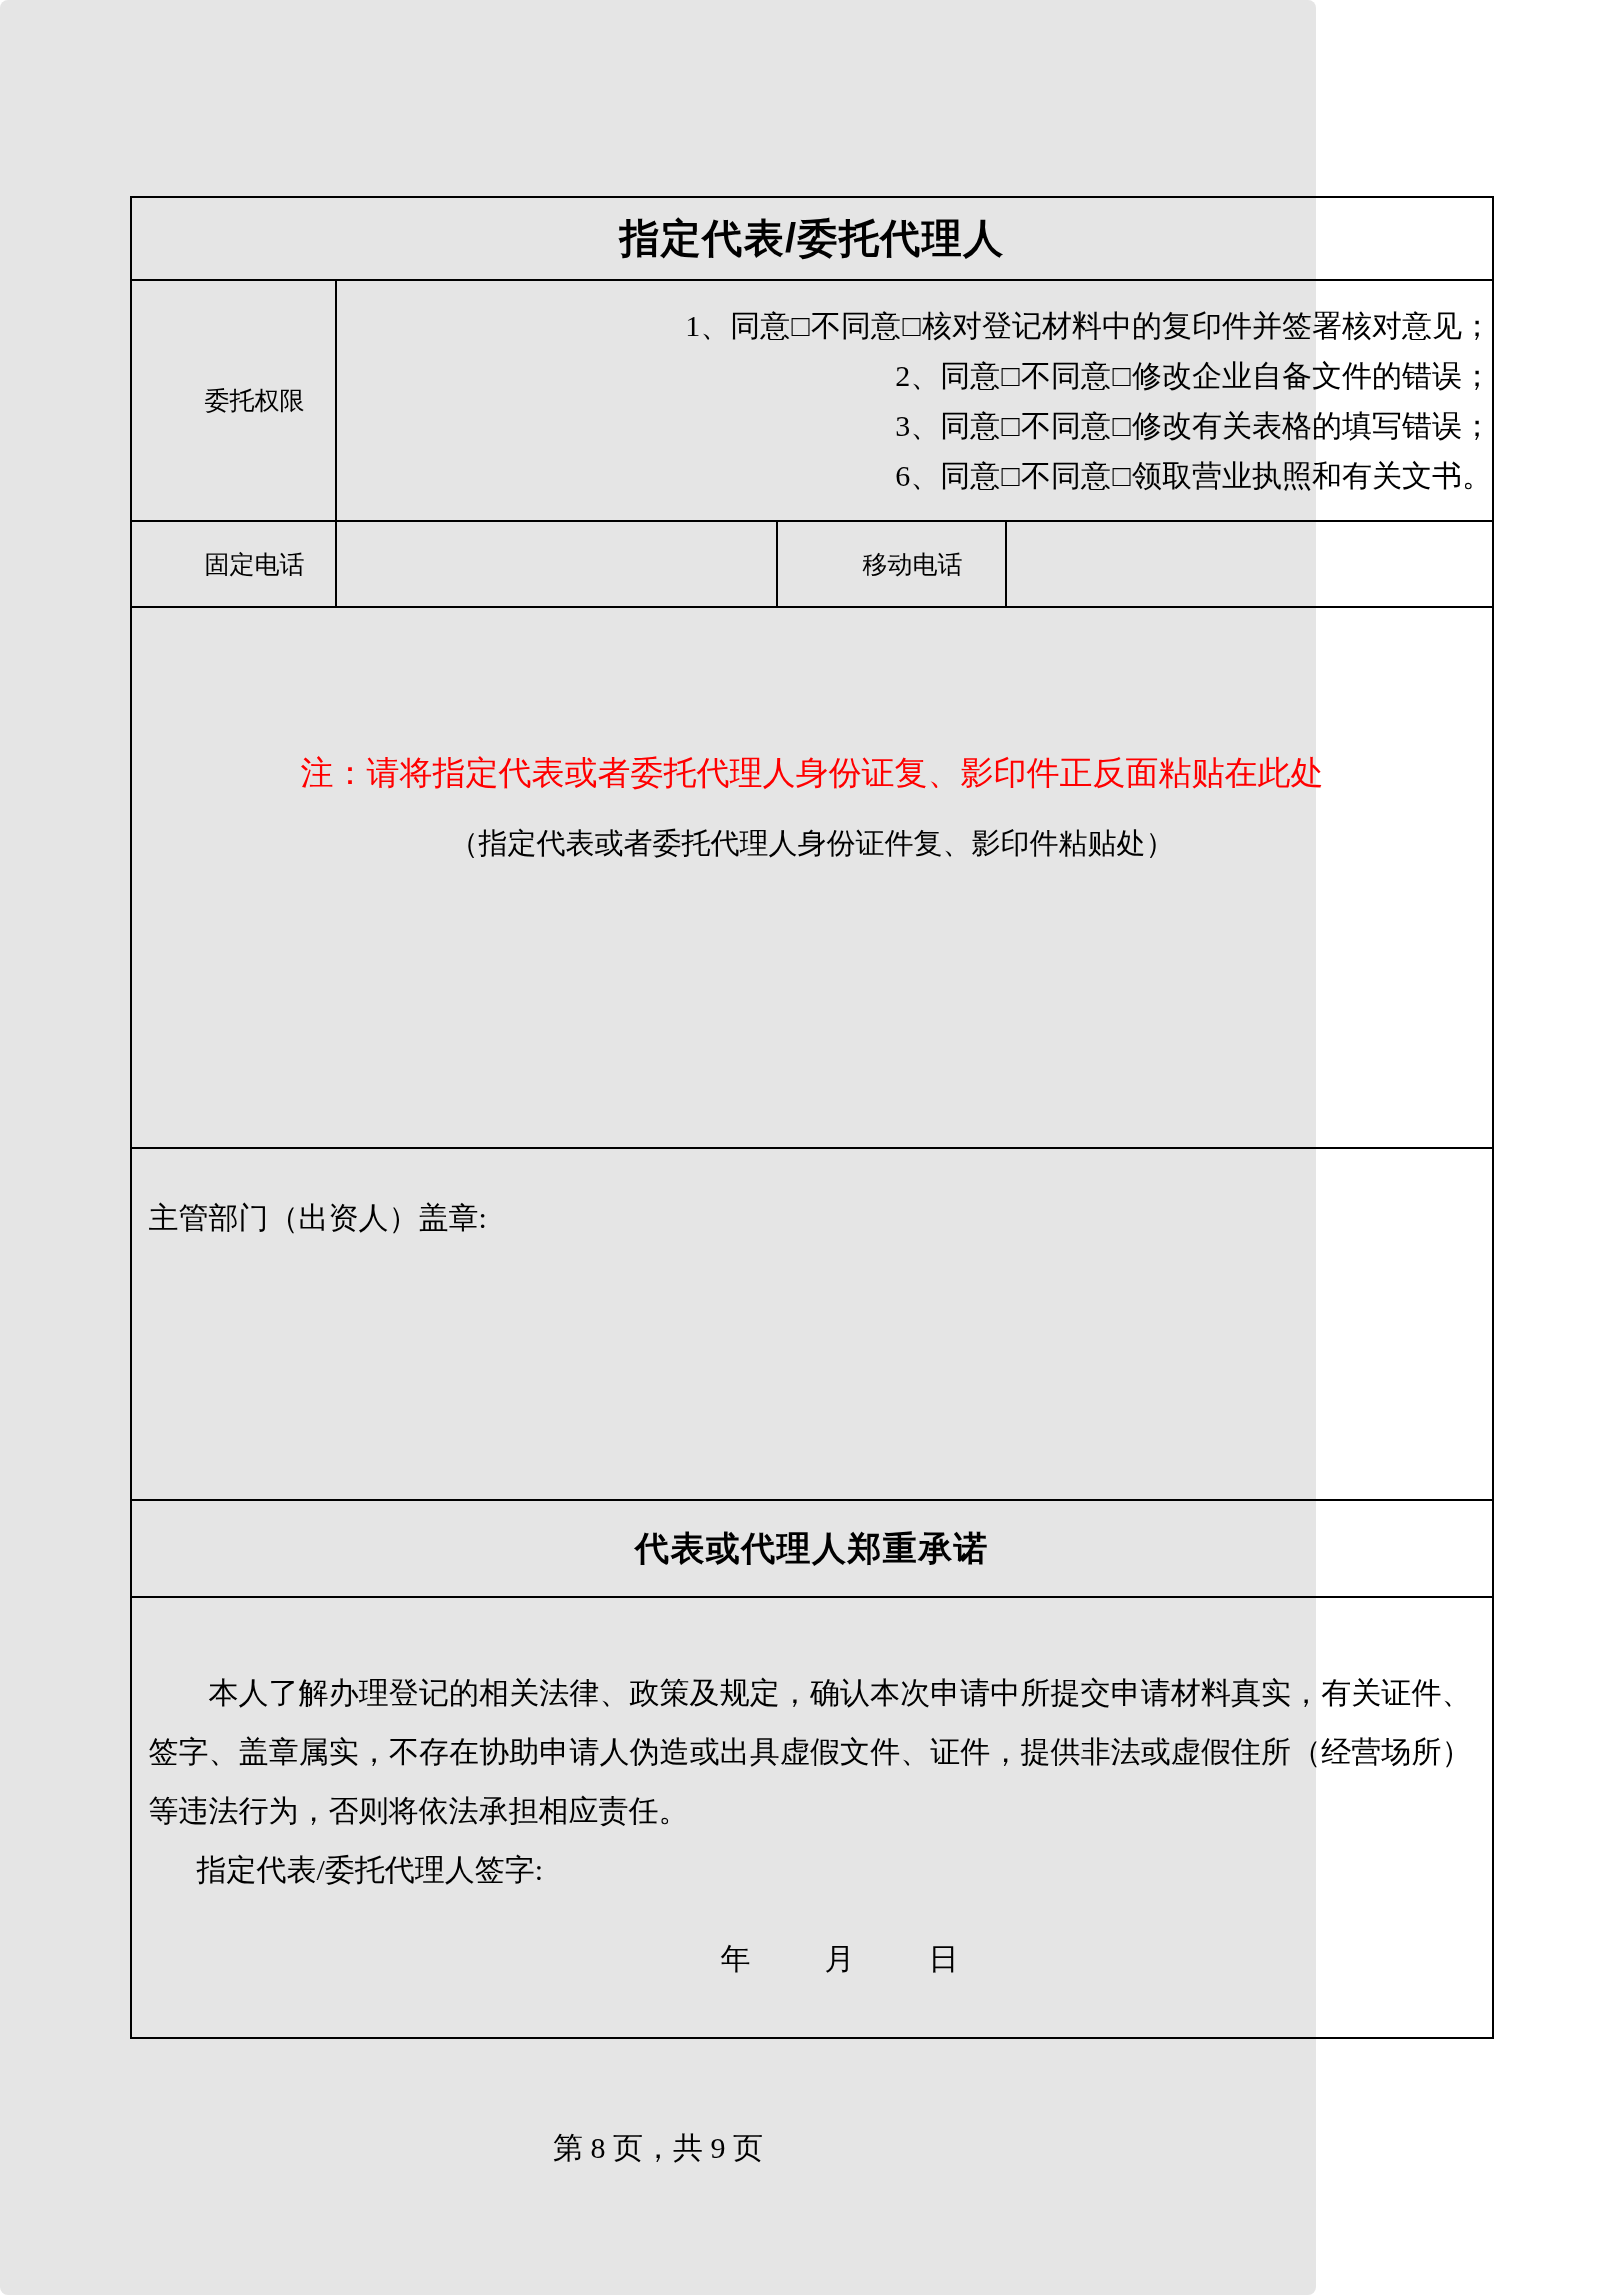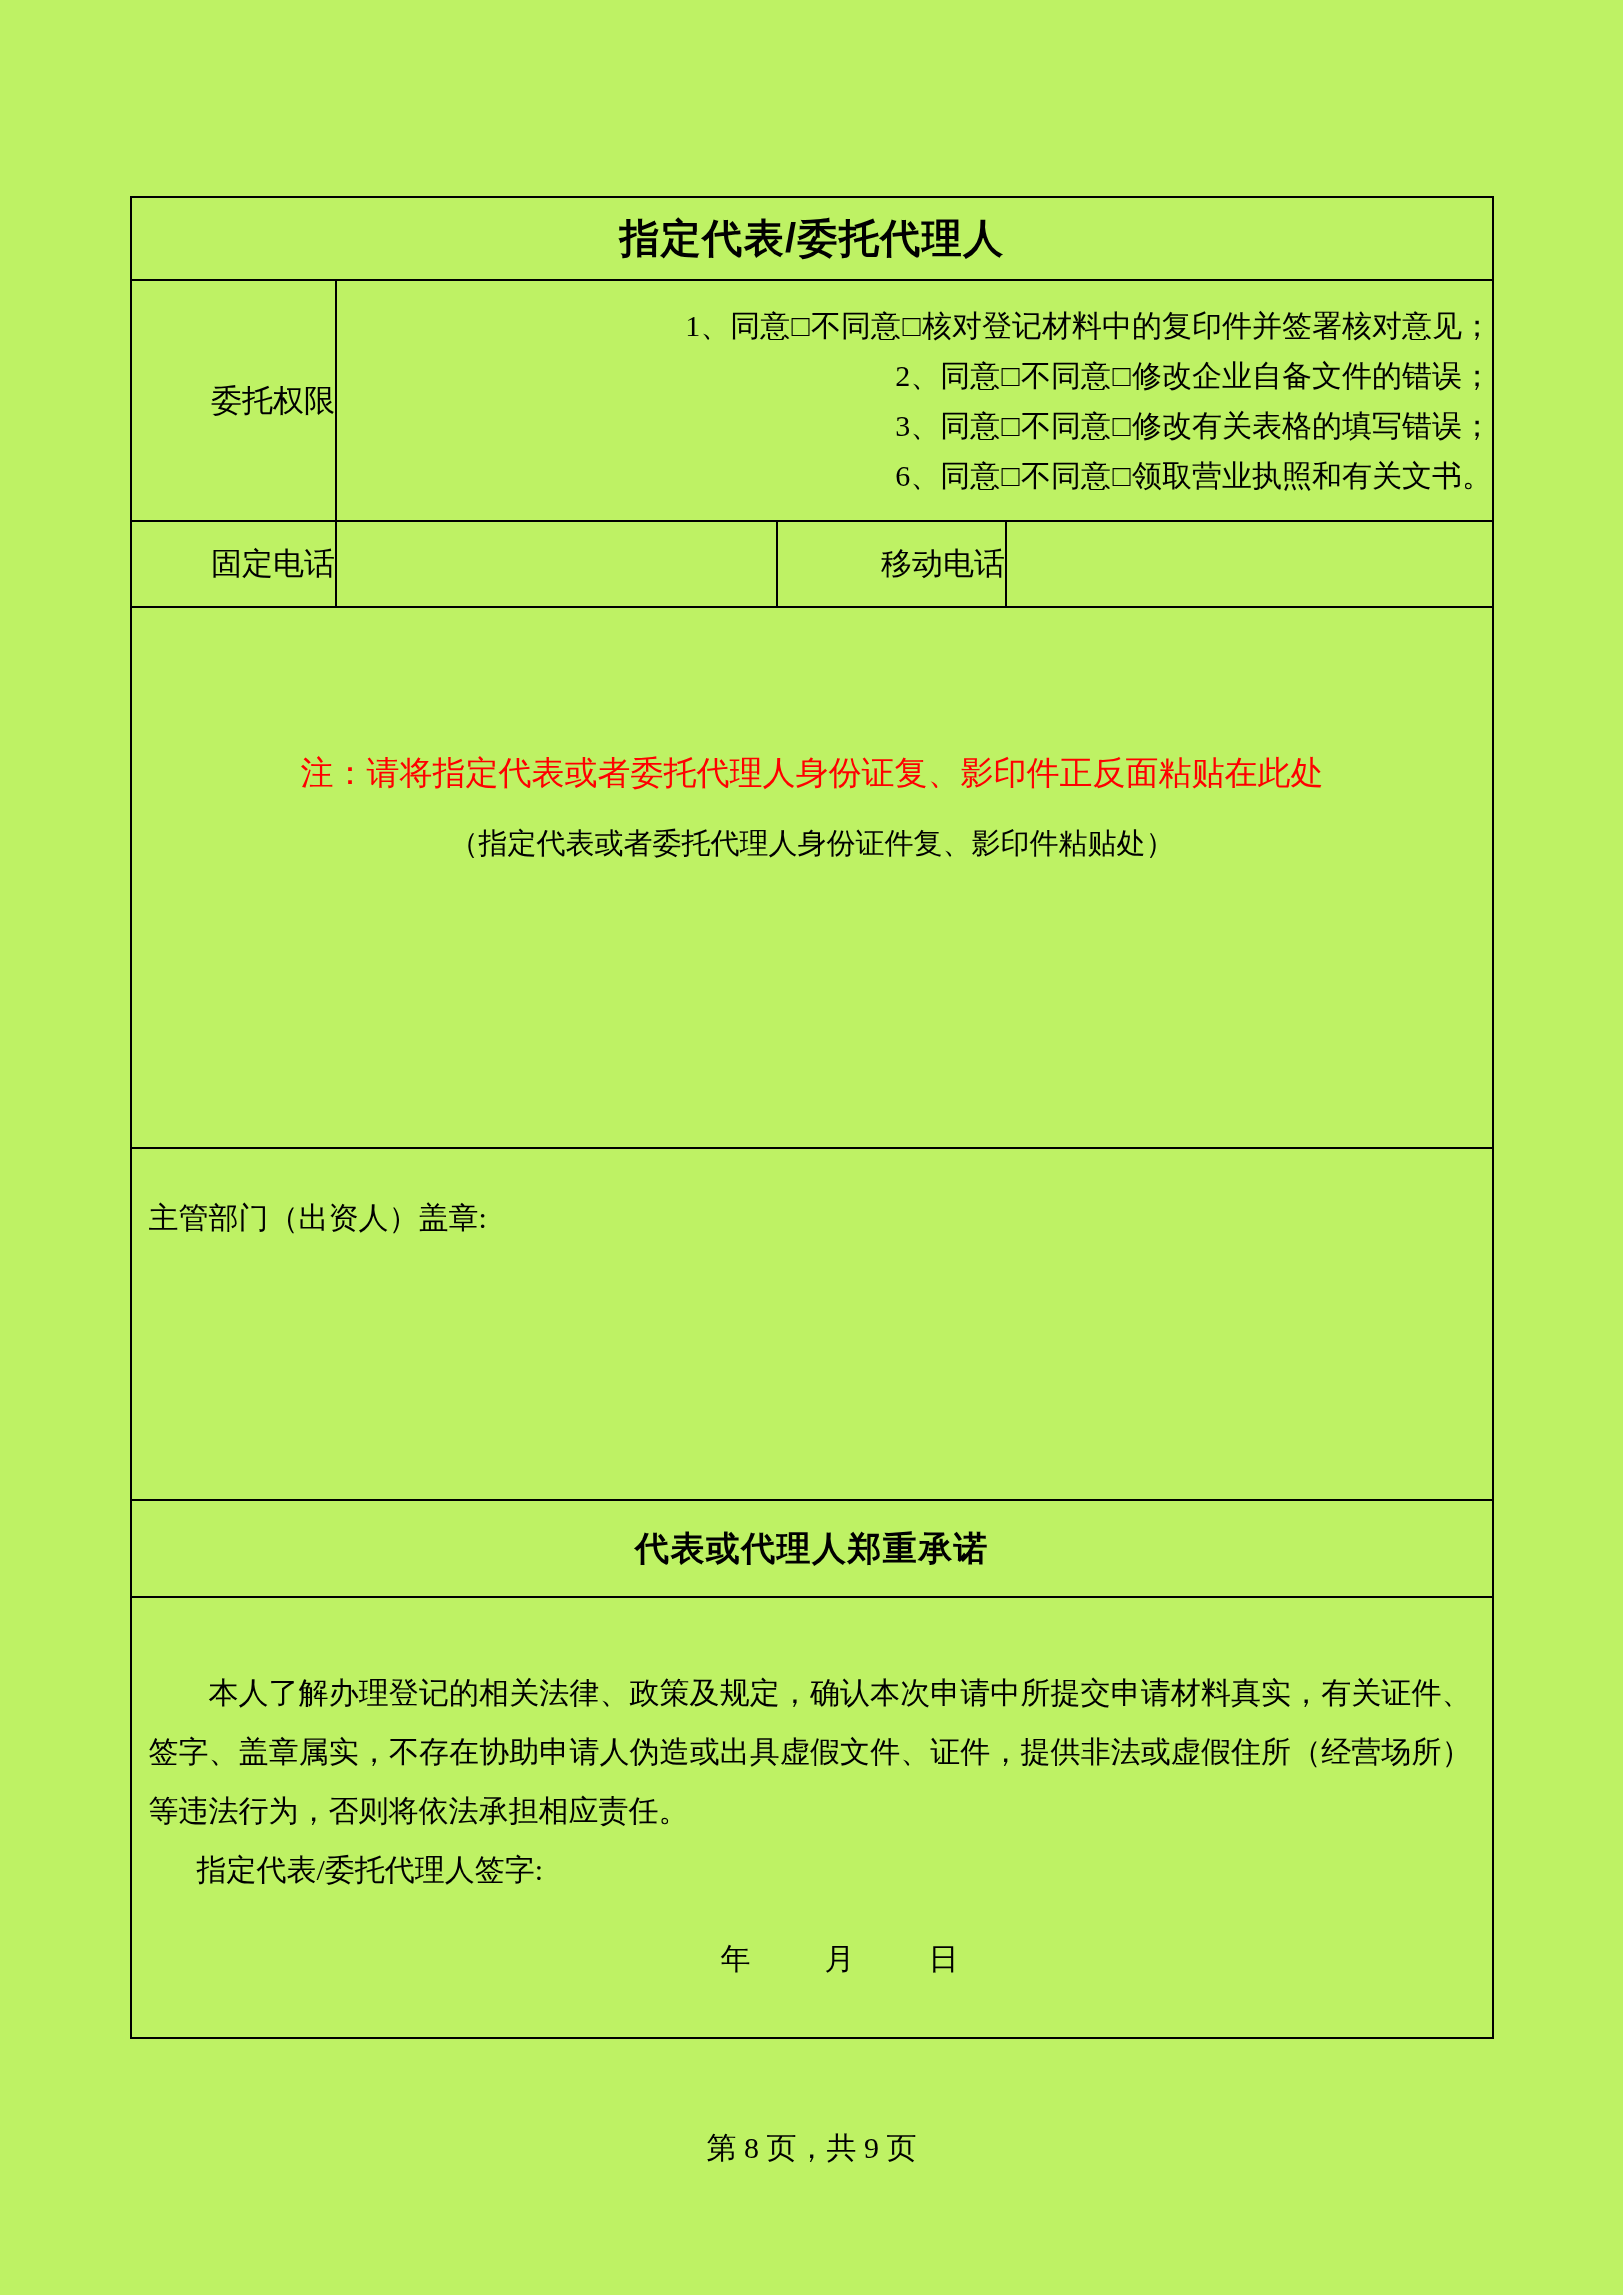--- a/index.html
+++ b/index.html
@@ -1,22 +1,23 @@
 <!DOCTYPE html>
 <html style="font-size:11px"><head>
 <meta charset="utf-8">
 <style>
   html,body{margin:0;padding:0;background:#ffffff;}
   .page{
     position:relative;
-    width:1623px;
+    width:1316px;
     height:2295px;
-    background:#bef264;
+    background:#e5e5e5;
     font-family:"Liberation Serif","DejaVu Serif",serif;
     color:#000000;
+    border-radius:8px;
   }
   .form-table{
     position:absolute;
     left:130px;
     top:196px;
     width:1364px;
     height:1843px;
     border:2px solid #000000;
     box-sizing:border-box;
     display:flex;
@@ -29,22 +30,22 @@
     height:83px;
     display:flex;align-items:center;justify-content:center;
     font-family:"Liberation Sans","DejaVu Sans",sans-serif;
     font-weight:700;font-size:40px;letter-spacing:1.4px;
   }
   
   .row-auth{height:241px;display:grid;grid-template-columns:205px 1fr;}
   .cell{box-sizing:border-box;align-items:flex-end;}
   .vline{border-right:2px solid #000000;}
   .label-cell{
-    display:flex;align-items:center;justify-content:flex-end;
-    font-size:31px;
+    display:flex;align-items:center;justify-content:center;
+    font-size:25px;
     padding-left:42px;
   }
   .auth-content{
     display:flex;flex-direction:column;justify-content:center;
     padding-left:72px;font-size:30px;
   }
   .auth-item{line-height:50px;white-space:nowrap;}
   .cb{display:inline-block;padding:0 1.4px;}
   
   .row-phone{height:86px;display:grid;grid-template-columns:205px 441px 229px 1fr;}

